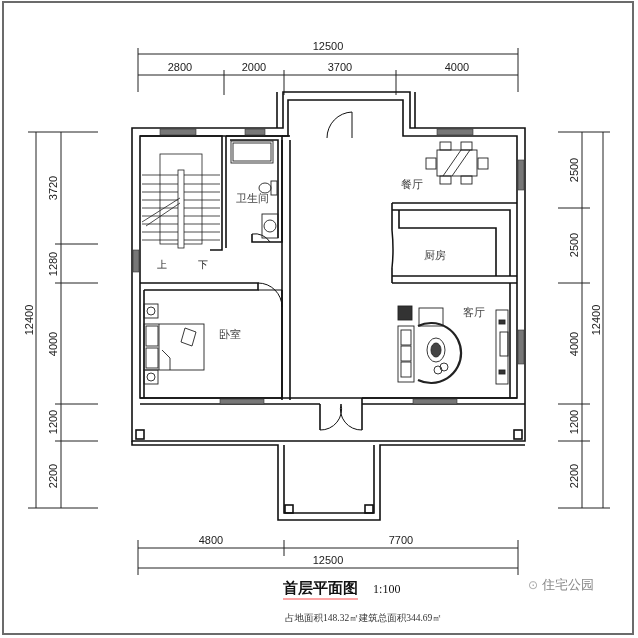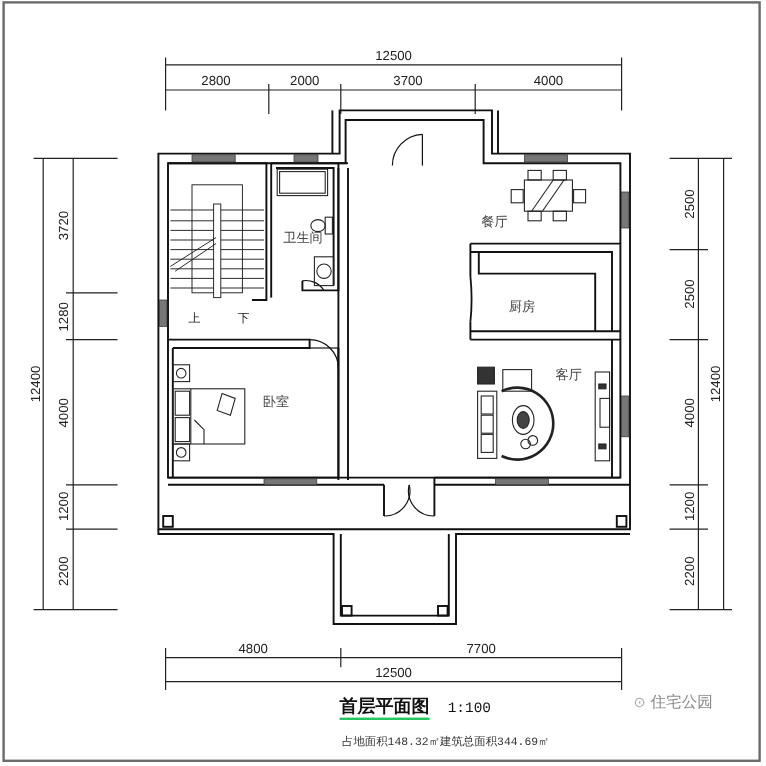--- a/index.html
+++ b/index.html
@@ -3,23 +3,23 @@
   <meta charset="utf-8">
   <style>
     html, body { margin: 0; padding: 0; background: #ffffff; }
     body { width: 638px; height: 638px; overflow: hidden; position: relative; font-family: "DejaVu Sans", sans-serif; }
     #frame { position: absolute; left: 2px; top: 1px; width: 632px; height: 634px; border: 2px solid #6b6b6b; border-top-width: 2px; box-sizing: border-box; background: #fff; }
     svg { position: absolute; left: 0; top: 0; }
     .dimtext { font-family: "Liberation Sans", sans-serif; font-size: 11px; fill: #222; }
     .roomlabel { font-family: "DejaVu Serif", serif; font-size: 11px; fill: #444; }
     .stairlabel { font-family: "DejaVu Serif", serif; font-size: 10px; fill: #222; }
     #title-block { position: absolute; left: 283px; top: 578px; height: 30px; }
-    #plan-title { font-family: "DejaVu Sans", sans-serif; font-size: 15px; font-weight: bold; color: #111; border-bottom: 2px solid #22c55e; padding-bottom: 1px; letter-spacing: 0px; }
-    #plan-scale { font-family: Liberation Mono, monospace; font-size: 12px; color: #111; margin-left: 10px; }
-    #area-text { position: absolute; left: 285px; top: 612px; font-family: Liberation Mono, monospace; font-size: 9.5px; color: #333; white-space: nowrap; }
+    #plan-title { font-family: "DejaVu Sans", sans-serif; font-size: 15px; font-weight: bold; color: #111; border-bottom: 2px solid #fca5a5; padding-bottom: 1px; letter-spacing: 0px; }
+    #plan-scale { font-family: Liberation Serif, serif; font-size: 12px; color: #111; margin-left: 10px; }
+    #area-text { position: absolute; left: 285px; top: 612px; font-family: Liberation Serif, serif; font-size: 9.5px; color: #333; white-space: nowrap; }
     #watermark { position: absolute; left: 528px; top: 576px; font-family: "DejaVu Sans", sans-serif; font-size: 13px; color: #888; white-space: nowrap; }
     #watermark .wm-icon { display: inline-block; font-size: 12px; color: #aaa; margin-right: 4px; }
   </style>
 </head>
 <body>
 
 <div id="frame"></div>
 
 <svg width="638" height="638" viewBox="0 0 638 638">
   <g stroke="#222" stroke-width="1" fill="none">

